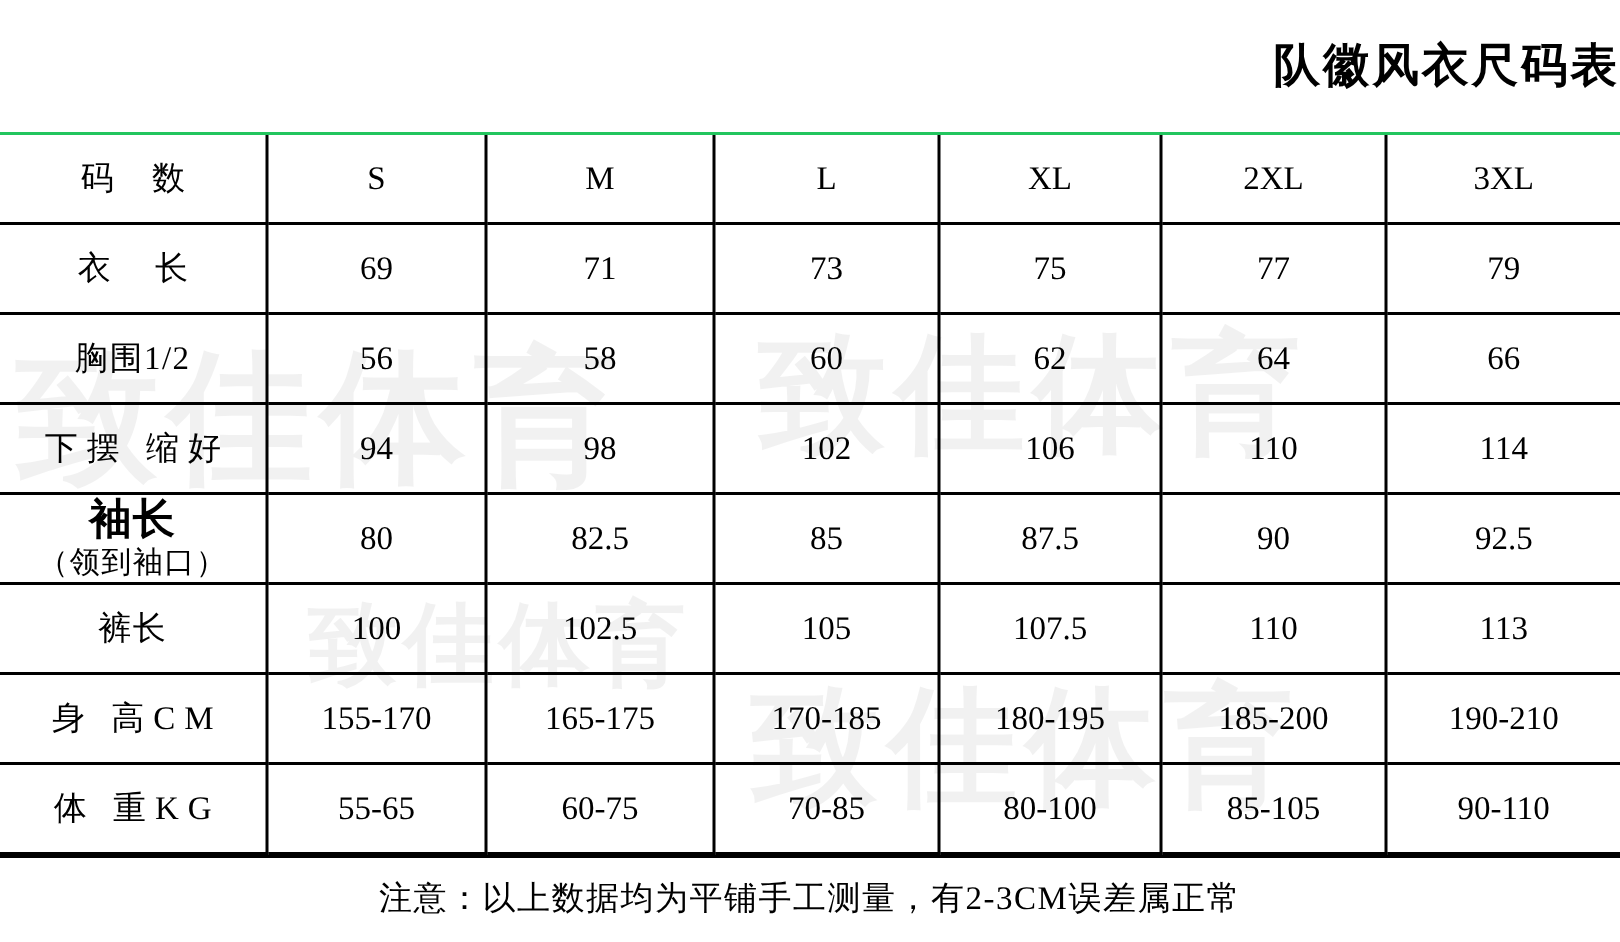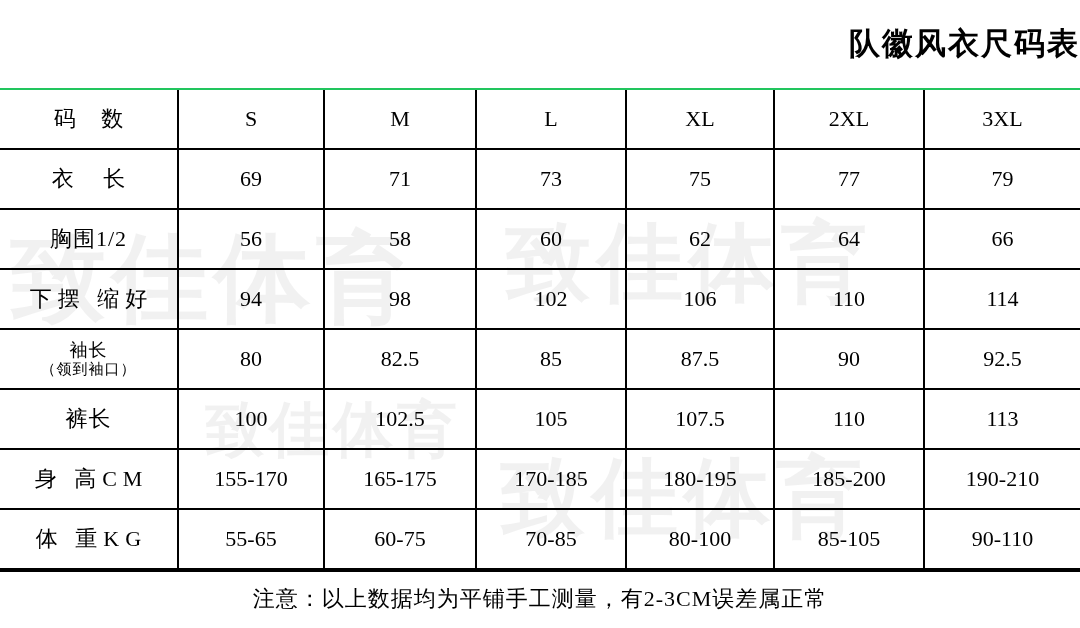--- a/index.html
+++ b/index.html
@@ -124,22 +124,22 @@
     display: inline-block;
   }
   .sp-1 {
     letter-spacing: 6px;
     padding-left: 6px;
     display: inline-block;
   }
   .two-line {
     line-height: 1.15;
   }
-  .two-line .l1 { font-size: 18px; display: block; }
-  .two-line .l2 { font-size: 15px; display: block; }
+  .two-line .l1 { font-size: 28px; display: block; font-weight: bold; }
+  .two-line .l2 { font-size: 20px; display: block; }
 
   .sleeve-row td { height: 72px; }
 
   
   .note-row {
     height: 54px;
     display: flex;
     align-items: center;
     justify-content: center;
     border-top: 2px solid #000;

